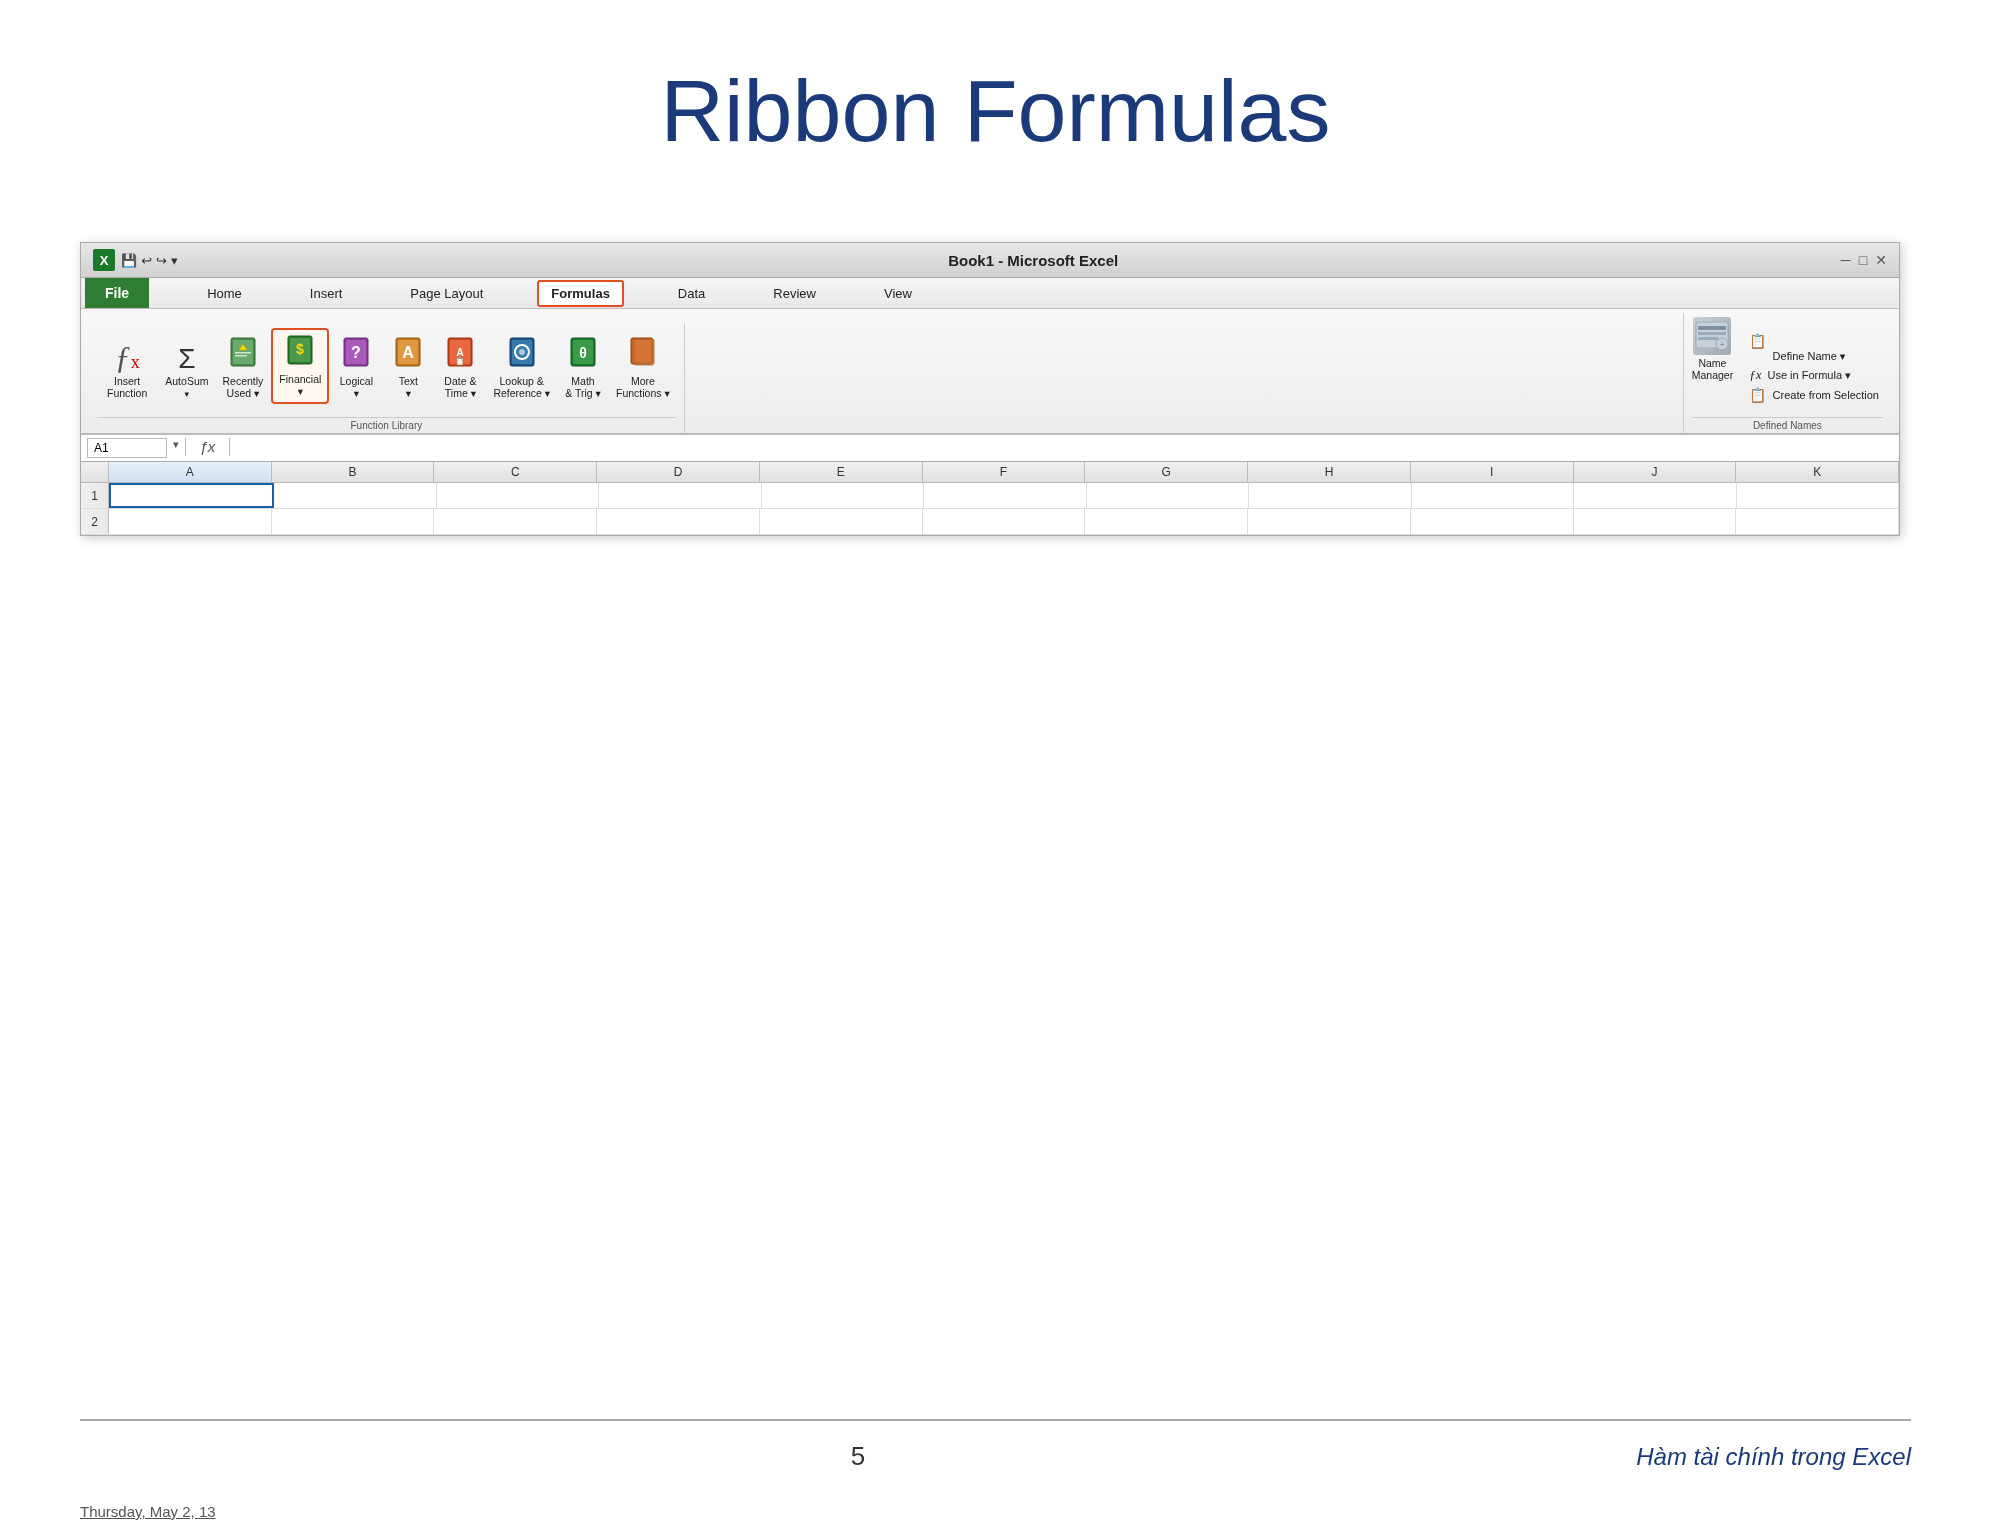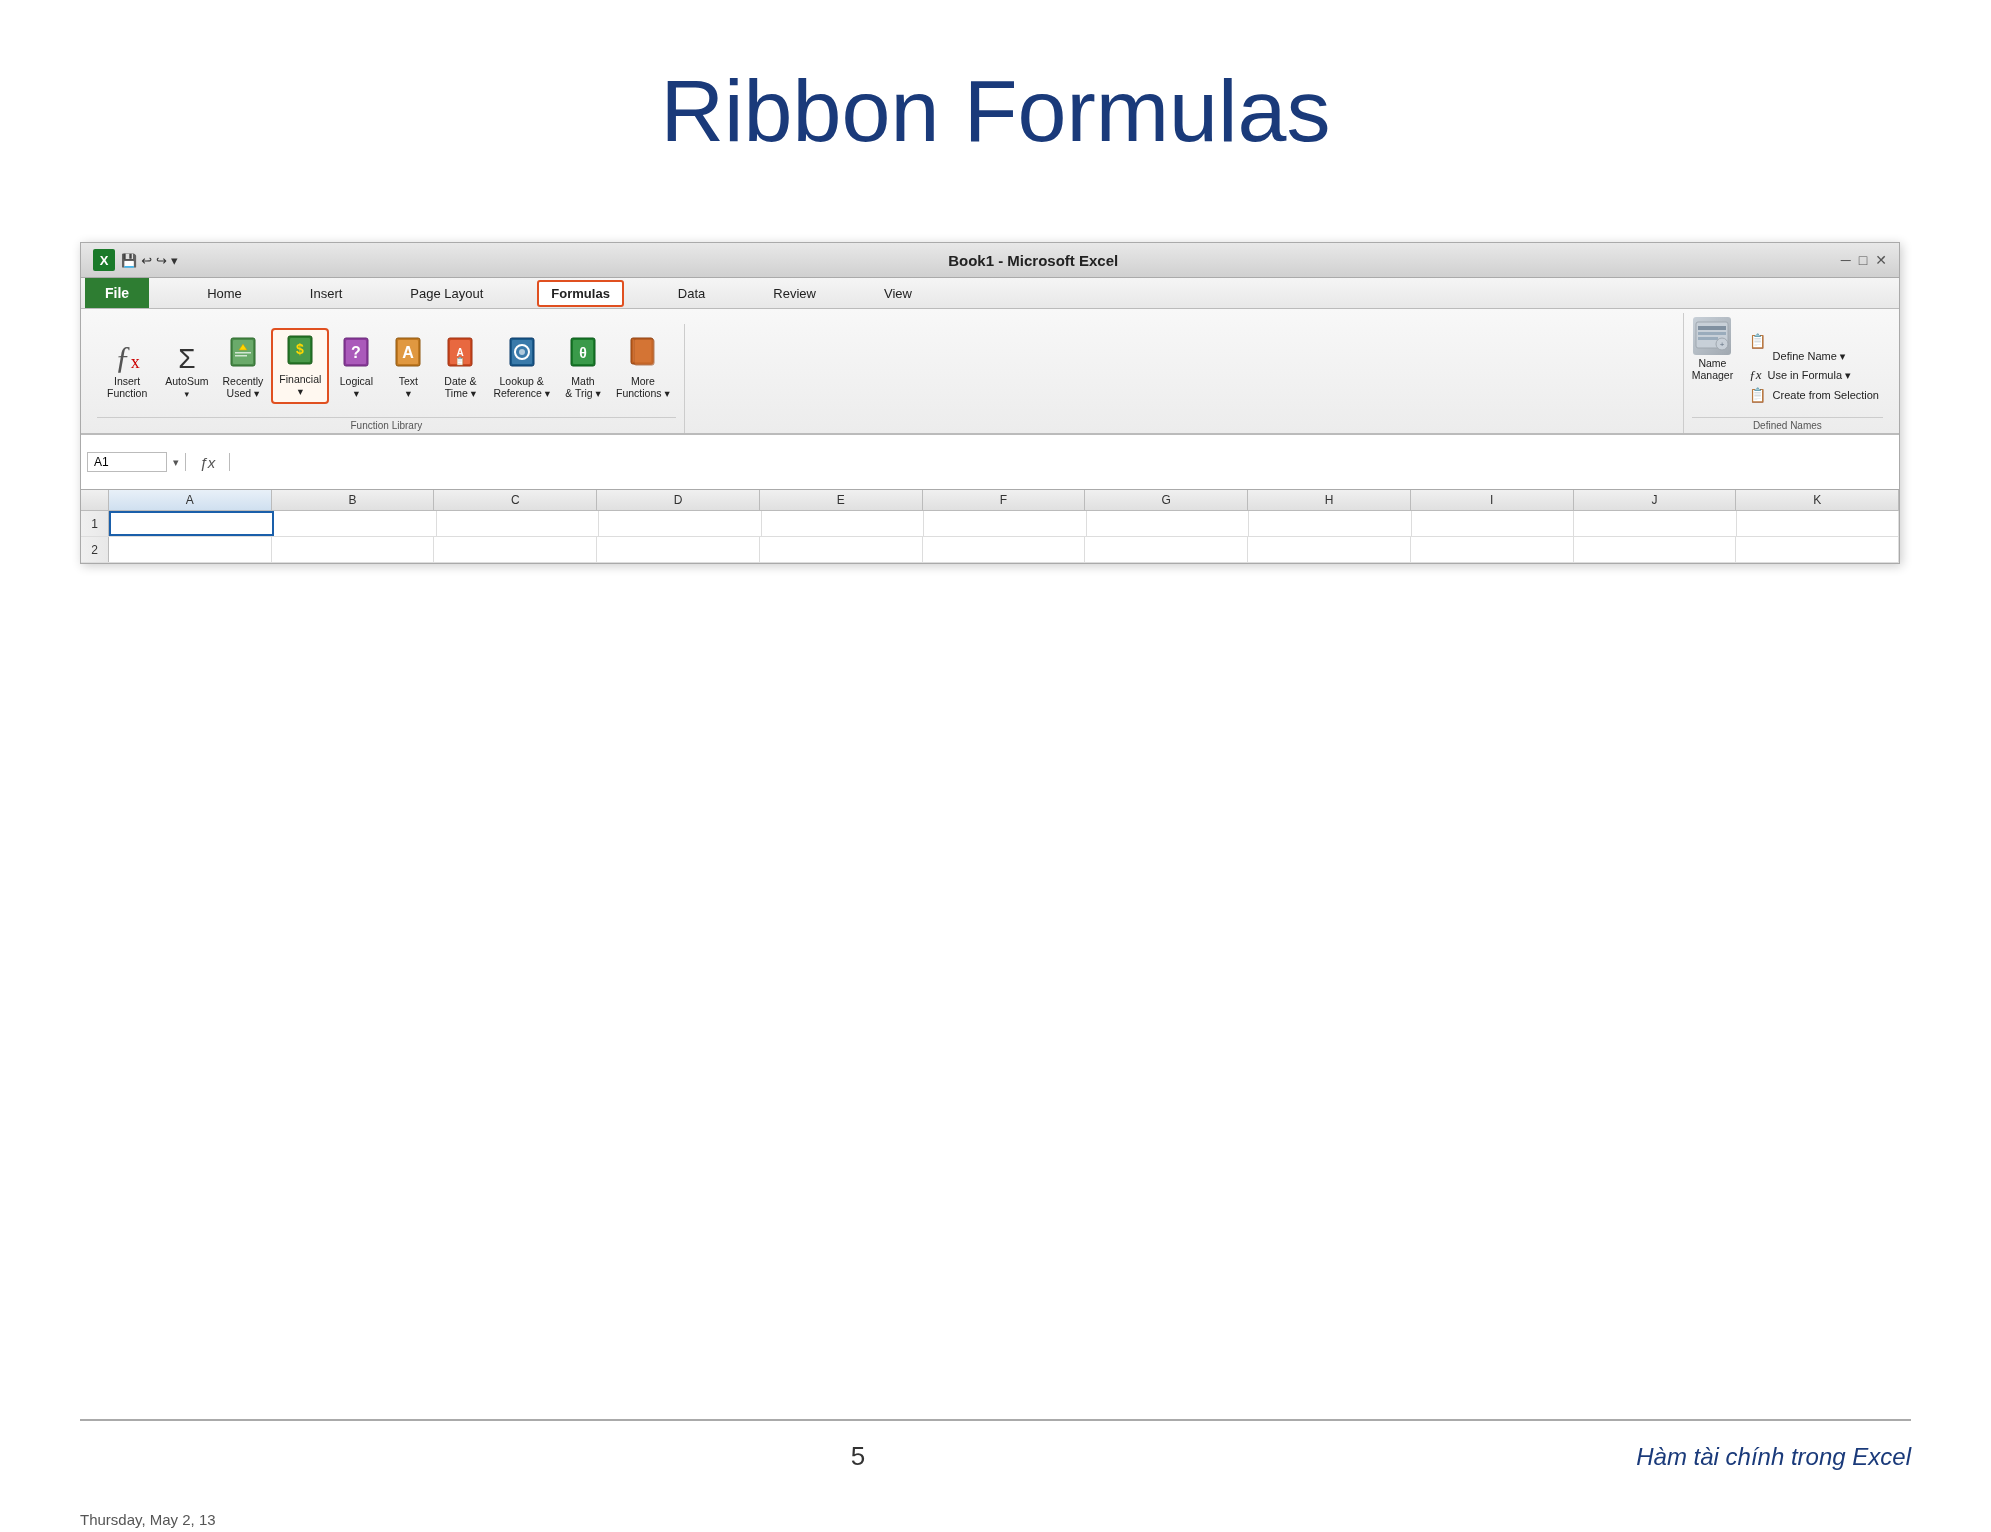--- a/index.html
+++ b/index.html
@@ -187,22 +187,22 @@
       cursor: pointer;
       padding: 1px 4px;
       border-radius: 2px;
     }
 
     
     .formula-bar {
       background: #fff;
       border-bottom: 1px solid #aaa;
       display: flex;
-      align-items: center;
-      padding: 17px 6px;
+      align-items: flex-start;
+      padding: 3px 6px;
       gap: 6px;
     }
     .name-box {
       width: 80px;
       border: 1px solid #bbb;
       padding: 2px 6px;
       font-size: 12px;
       background: #fff;
     }
     .name-box-arrow { font-size: 11px; color: #555; }
@@ -323,24 +323,25 @@
 
     .subtitle-right {
       font-size: 24px;
       color: #1a3a7a;
       font-style: italic;
       text-align: left;
     }
 
     .footer-date {
       position: absolute;
-      bottom: 4px;
+      bottom: 12px;
       left: 80px;
       font-size: 15px;
       color: #555;
+      text-decoration: underline;
     }
     .sigma-icon { font-size: 30px; color: #333; }
 
     .ribbon-items-row {
       display: flex;
       align-items: flex-end;
       gap: 2px;
     }
   </style>
 </head>

